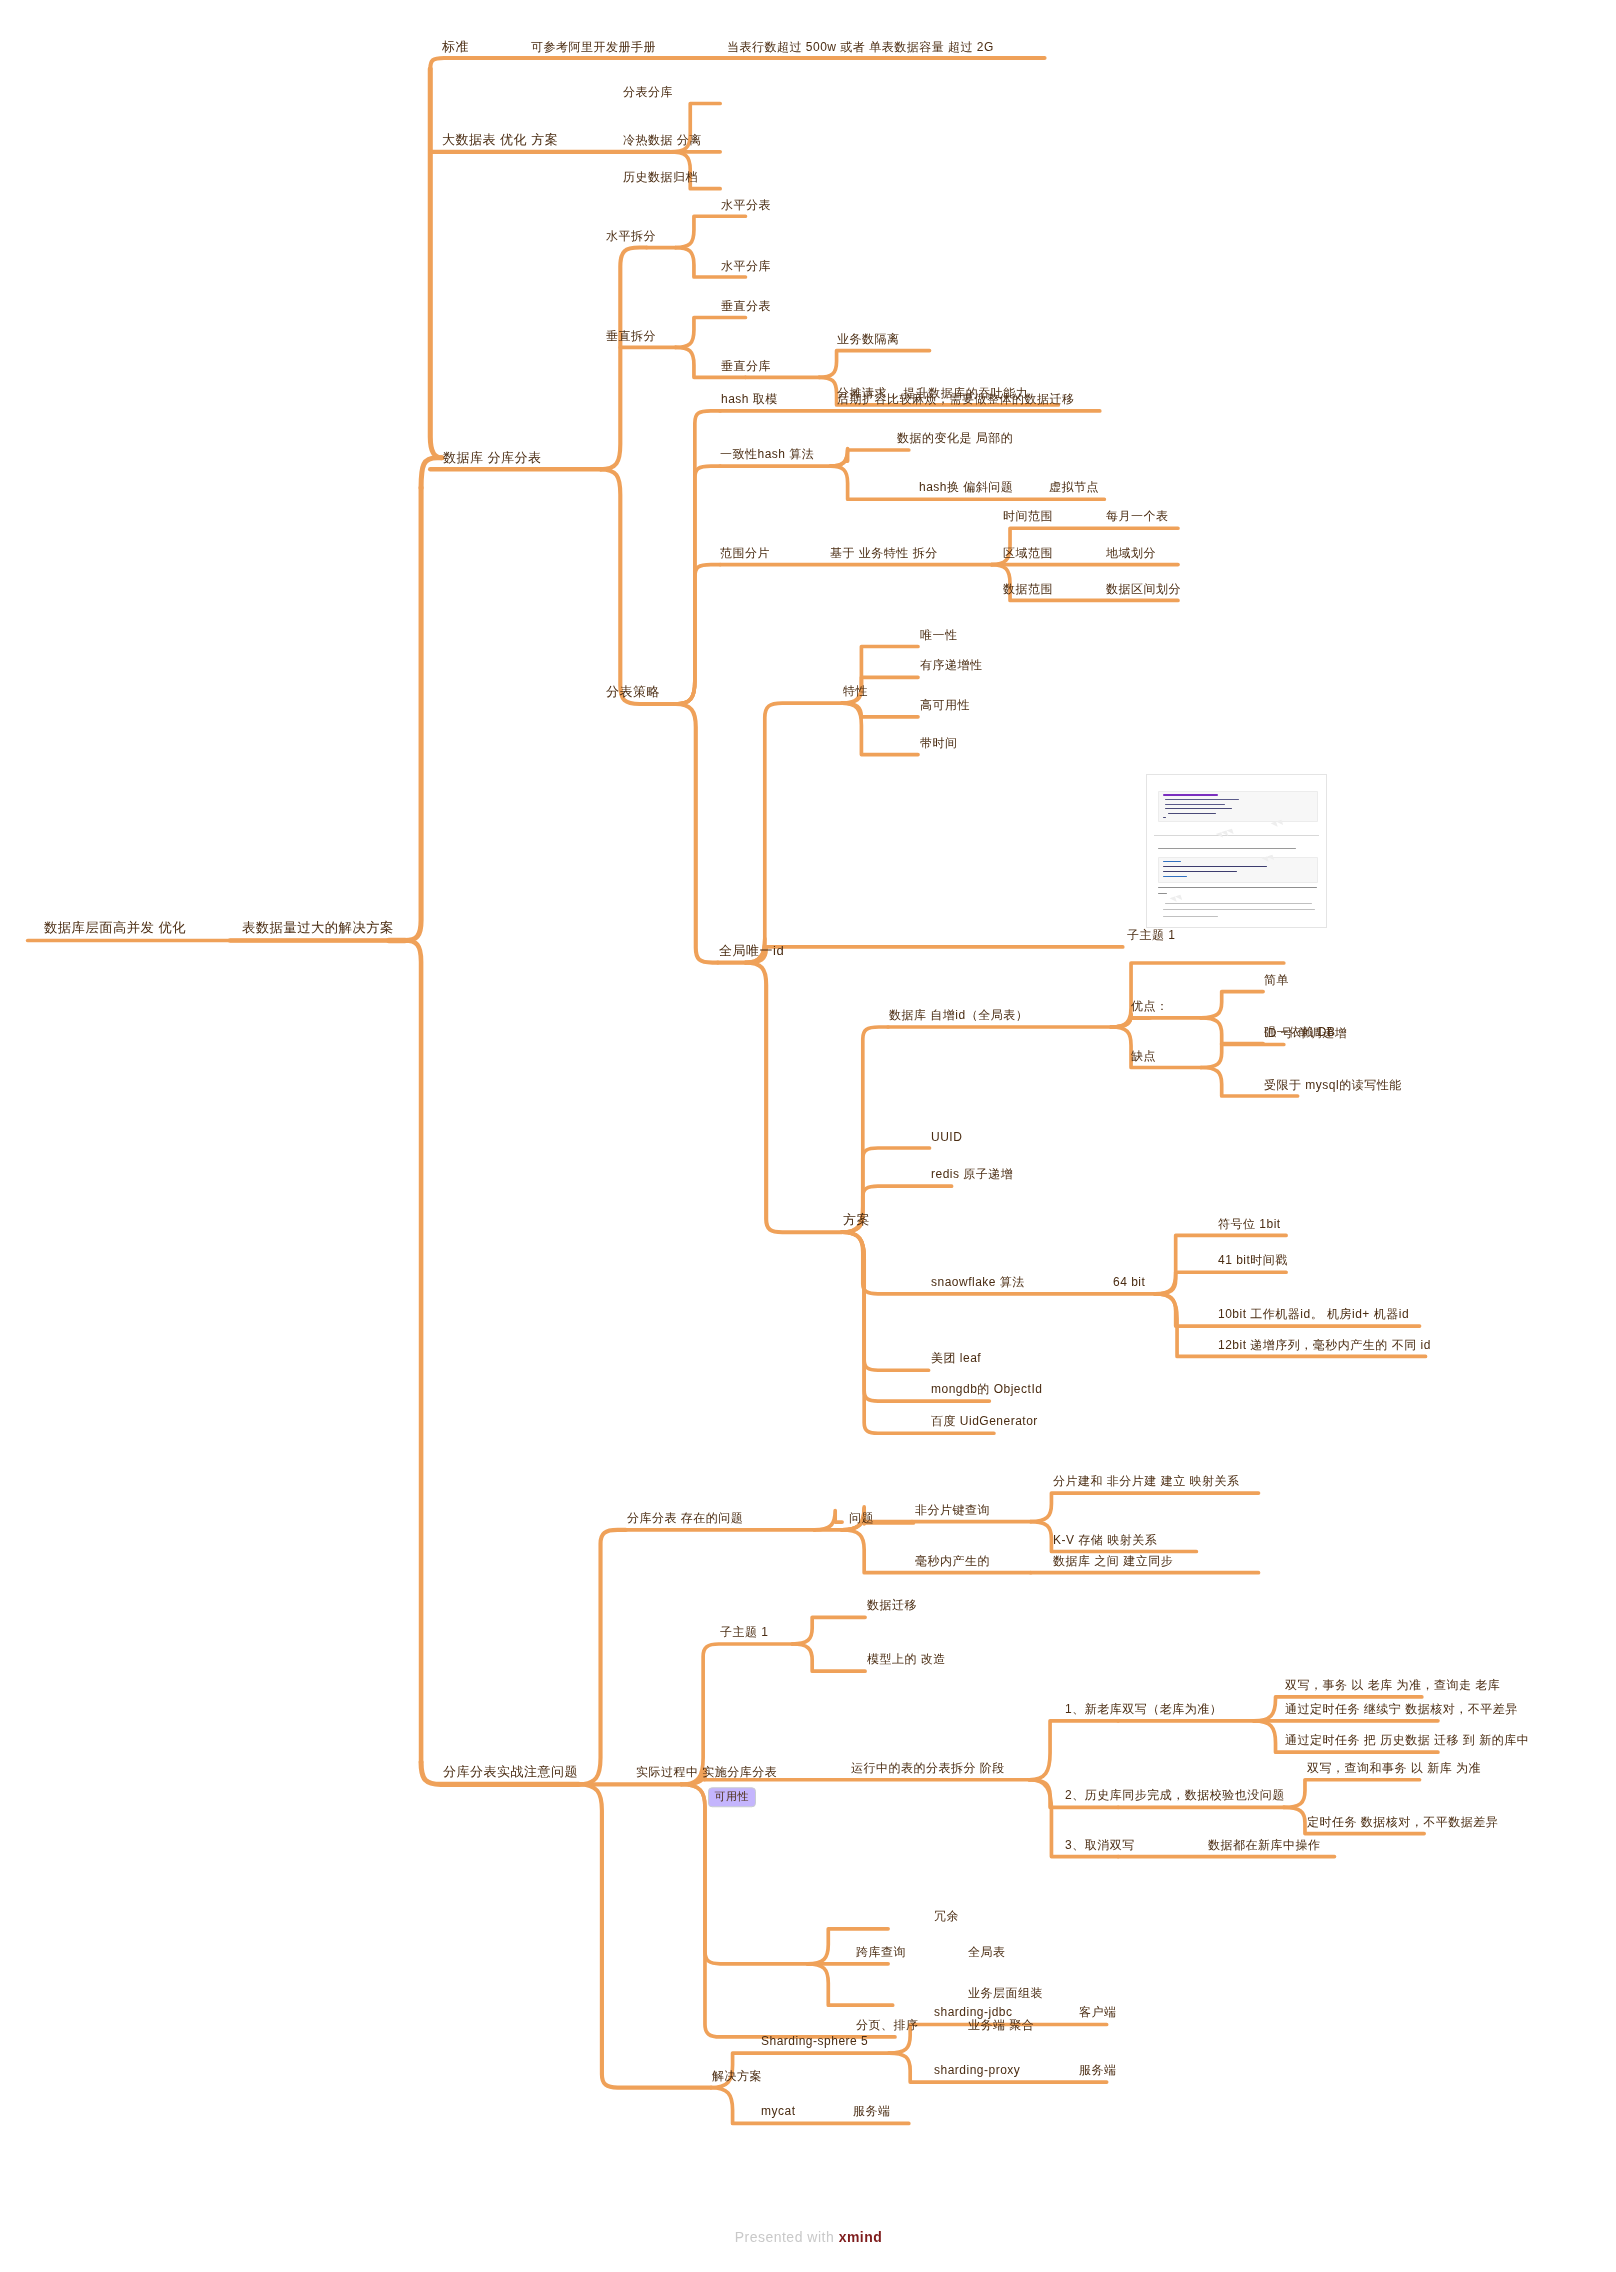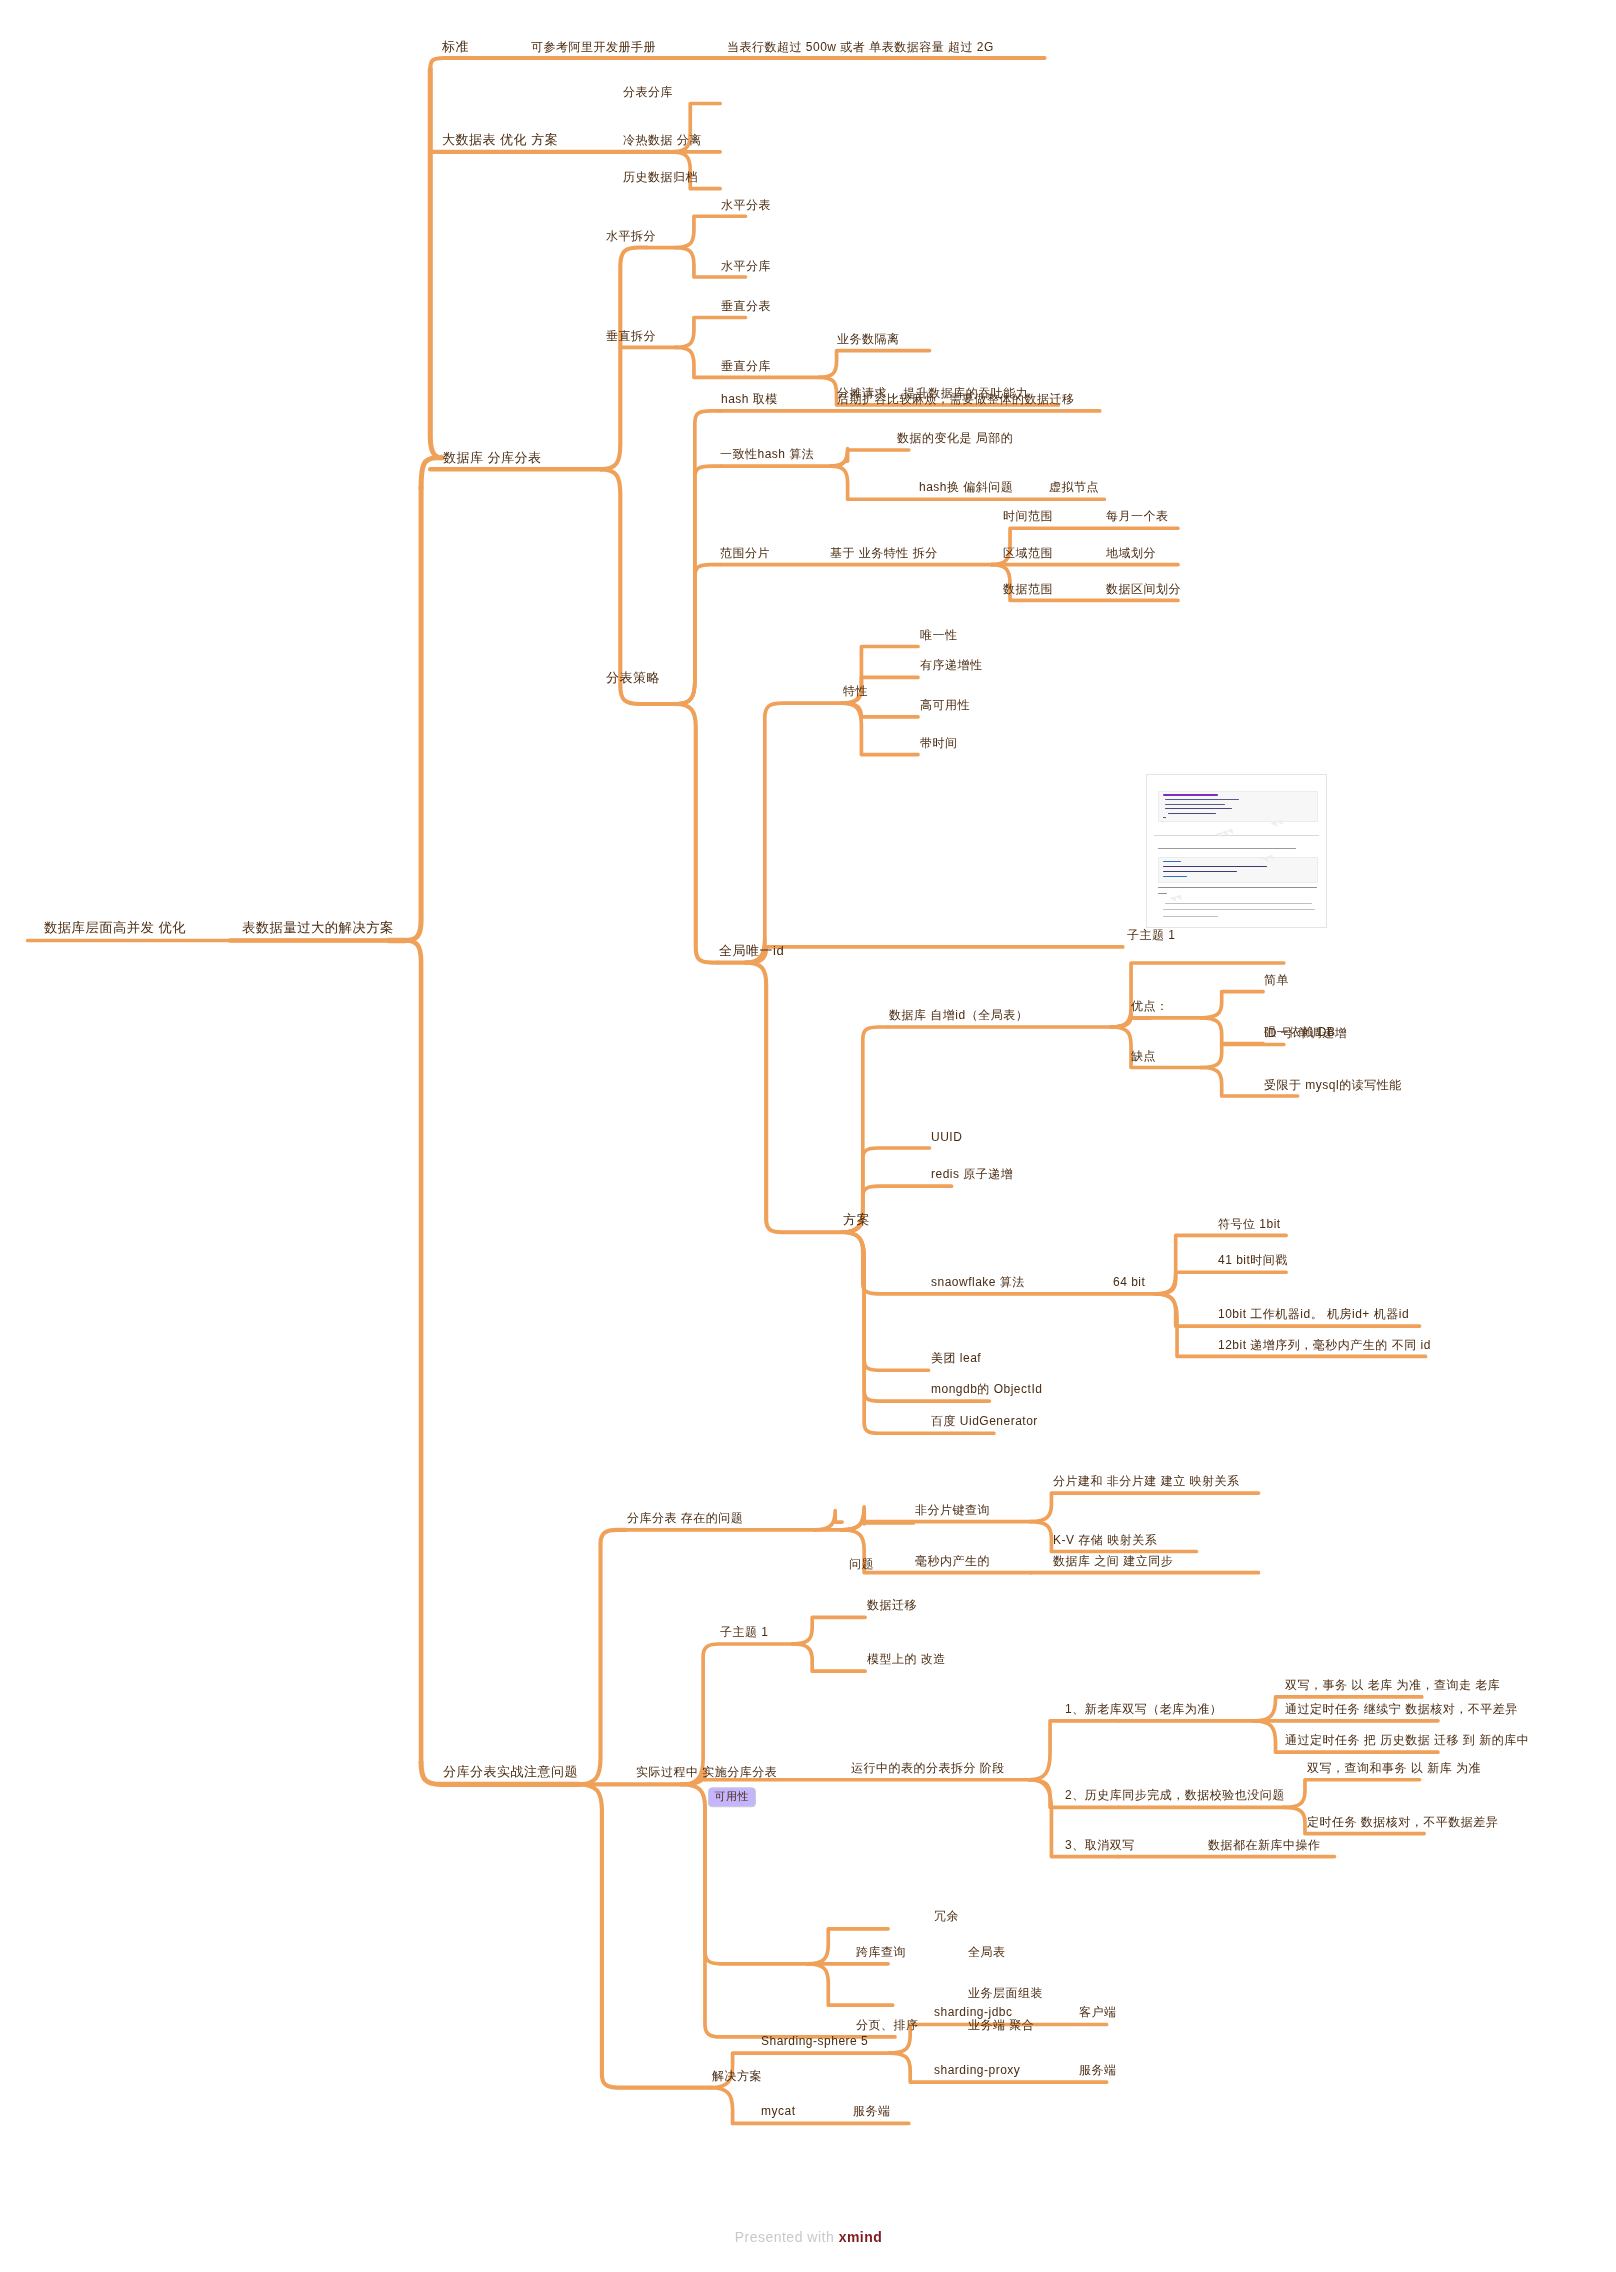--- a/index.html
+++ b/index.html
@@ -247,21 +247,21 @@
   <div class="node" style="left:606px;top:244px;">水平拆分</div>
   <div class="node" style="left:721px;top:213px;">水平分表</div>
   <div class="node" style="left:721px;top:274px;">水平分库</div>
 
   <div class="node" style="left:606px;top:344px;">垂直拆分</div>
   <div class="node" style="left:721px;top:314px;">垂直分表</div>
   <div class="node" style="left:721px;top:374px;">垂直分库</div>
   <div class="node" style="left:837px;top:347px;">业务数隔离</div>
   <div class="node" style="left:837px;top:401px;">分摊请求，  提升数据库的吞吐能力</div>
 
-  <div class="node l1" style="left:606px;top:686px;text-align:center;">分表策略</div>
+  <div class="node l1" style="left:606px;top:700px;text-align:center;">分表策略</div>
 
   <div class="node" style="left:721px;top:407px;">hash 取模</div>
   <div class="node" style="left:837px;top:407px;">后期扩容比较麻烦，需要做整体的数据迁移</div>
 
   <div class="node" style="left:720px;top:462px;">一致性hash 算法</div>
   <div class="node" style="left:876px;top:446px;margin-left:21px;">数据的变化是 局部的</div>
   <div class="node" style="left:876px;top:495px;padding-left:43px;">hash换 偏斜问题</div>
   <div class="node" style="left:1049px;top:495px;">虚拟节点</div>
 
   <div class="node" style="left:720px;top:561px;">范围分片</div>
@@ -330,21 +330,21 @@
   <div class="node" style="left:1218px;top:1322px;">10bit 工作机器id。 机房id+ 机器id</div>
   <div class="node" style="left:1218px;top:1353px;">12bit 递增序列，毫秒内产生的 不同 id</div>
 
   <div class="node" style="left:931px;top:1366px;">美团 leaf</div>
   <div class="node" style="left:931px;top:1397px;">mongdb的 ObjectId</div>
   <div class="node" style="left:931px;top:1429px;">百度 UidGenerator</div>
 
   <div class="node l1" style="left:443px;top:1780px;">分库分表实战注意问题</div>
 
   <div class="node" style="left:627px;top:1526px;">分库分表 存在的问题</div>
-  <div class="node" style="left:823px;top:1572px;padding-left:26px;">问题</div>
+  <div class="node" style="left:823px;top:1526px;padding-left:26px;">问题</div>
   <div class="node" style="left:915px;top:1518px;">非分片键查询</div>
   <div class="node" style="left:1053px;top:1489px;">分片建和 非分片建 建立 映射关系</div>
   <div class="node" style="left:1053px;top:1548px;">K-V 存储 映射关系</div>
   <div class="node" style="left:915px;top:1569px;">毫秒内产生的</div>
   <div class="node" style="left:1053px;top:1569px;">数据库 之间 建立同步</div>
 
   <div class="node" style="left:636px;top:1780px;">实际过程中 实施分库分表</div>
   <div class="node" style="left:720px;top:1640px;">子主题 1</div>
   <div class="node" style="left:867px;top:1613px;">数据迁移</div>
   <div class="node" style="left:867px;top:1667px;">模型上的 改造</div>

